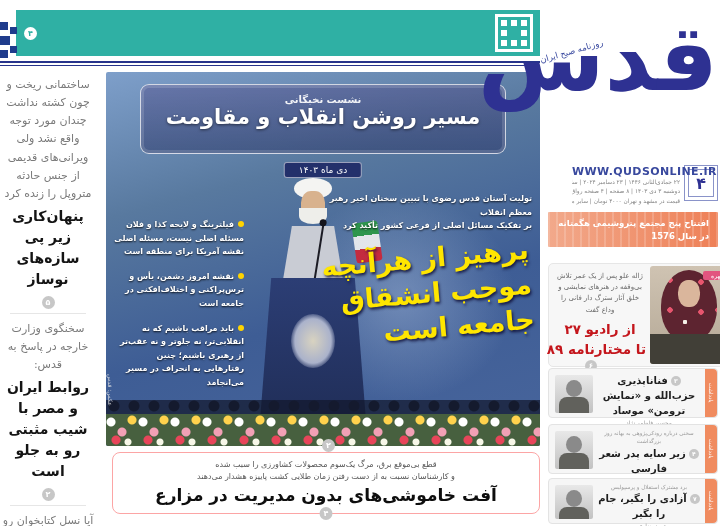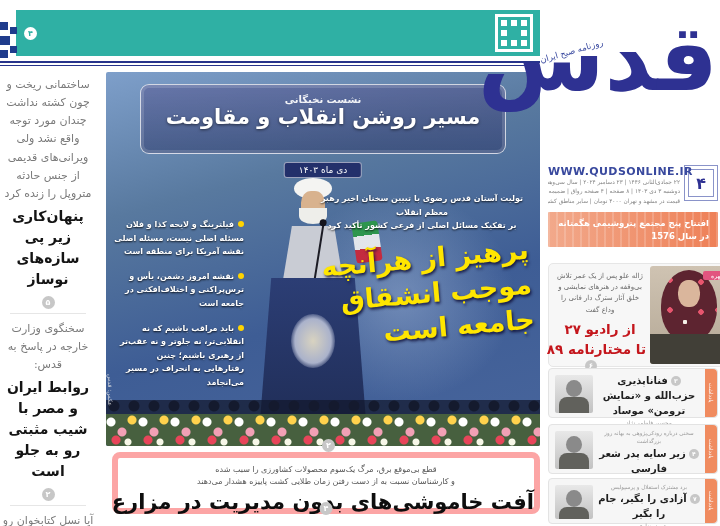--- a/index.html
+++ b/index.html
@@ -56,21 +56,21 @@
   .mic:after{content:"";position:absolute;top:-5px;left:-3px;width:7px;height:7px;border-radius:50%;background:#14141c;}
   .podium{position:absolute;left:152px;top:206px;width:110px;height:168px;
           background:linear-gradient(180deg,#2c3e75,#1e2b53);clip-path:polygon(12% 0,88% 0,100% 100%,0 100%);}
   .emblem{position:absolute;left:33px;top:36px;width:44px;height:54px;border-radius:50%;opacity:.9;
           background:radial-gradient(ellipse at center,#ece4ca 0%,#b9c0d6 58%,rgba(185,192,214,0) 76%);}
   .bullets{position:absolute;left:8px;top:146px;width:130px;}
   .bullet{font-size:8px;font-weight:bold;color:#fff;line-height:1.7;margin-bottom:11px;
           text-shadow:0 1px 2px rgba(0,0,0,.85);}
   .dot{display:inline-block;width:6px;height:6px;border-radius:50%;background:#ffd400;margin-left:4px;}
   .overlay{position:absolute;left:206px;right:8px;top:120px;text-align:right;}
-  .ov-kicker{font-size:8px;font-weight:bold;color:#fff;line-height:1.7;text-align:center;
+  .ov-kicker{font-size:8px;font-weight:bold;color:#fff;line-height:1.7;text-align:right;
              text-shadow:0 1px 2px rgba(0,0,0,.85);}
   .ov-headline{margin-top:8px;transform:rotate(-5deg);font-size:27px;font-weight:900;color:#ffe600;
                line-height:1.3;white-space:nowrap;text-shadow:1px 2px 3px rgba(15,15,55,.9);}
   .crowd{position:absolute;left:0;right:0;bottom:30px;height:16px;
          background-color:rgba(18,24,44,.72);
          background-image:radial-gradient(circle at 8px 6px,#141a2e 5px,transparent 6px);
          background-size:20px 16px;}
   .flowers{position:absolute;left:0;right:0;bottom:0;height:32px;background-color:#47603f;
            background-image:
              radial-gradient(circle at 5px 8px,#ffffff 4px,transparent 5px),
@@ -78,36 +78,36 @@
              radial-gradient(circle at 26px 6px,#ffd24d 4px,transparent 5px),
              radial-gradient(circle at 10px 26px,#e8455a 4px,transparent 5px),
              radial-gradient(circle at 22px 28px,#f7f7e8 3px,transparent 4px);
            background-size:32px 32px;}
   .credit{position:absolute;left:1px;bottom:40px;writing-mode:vertical-rl;font-size:6px;
           color:#e9e9e9;opacity:.85;}
   .photo-page{position:absolute;left:322px;top:439px;width:13px;height:13px;font-size:8px;line-height:13px;}
 
   
   .bottom-box{position:absolute;left:112px;top:452px;width:428px;height:62px;background:#fff;
-              border:6px solid #fca5a5;border-radius:8px;text-align:center;}
+              border:1px solid #fca5a5;border-radius:8px;text-align:center;}
   .bb-kicker{font-size:8px;color:#555;line-height:1.55;margin-top:6px;}
-  .bb-headline{font-size:21px;font-weight:900;color:#0e0e0e;margin-top:1px;white-space:nowrap;}
+  .bb-headline{font-size:17px;font-weight:900;color:#0e0e0e;margin-top:1px;white-space:nowrap;}
   .bb-page{position:absolute;left:50%;bottom:-7px;transform:translateX(-50%);
            width:13px;height:13px;font-size:8px;line-height:13px;}
 
   
   .masthead{position:absolute;left:548px;top:0;width:170px;height:164px;}
   .logo-title{position:absolute;right:0;top:8px;font-size:92px;line-height:1.1;font-weight:bold;
               color:#2e3192;letter-spacing:-2px;}
   .logo-tagline{position:absolute;right:114px;top:46px;font-size:8.5px;color:#3a4aa0;
                 transform:rotate(-16deg);white-space:nowrap;}
   .mh-row{position:absolute;left:548px;top:165px;width:170px;display:flex;flex-direction:row;gap:4px;}
   .stamp{flex:0 0 34px;height:36px;border:1px solid #8a93c9;box-shadow:inset 0 0 0 3px #fff,inset 0 0 0 4px #8a93c9;
          display:flex;align-items:center;justify-content:center;font-size:16px;font-weight:bold;color:#2e3192;}
-  .mh-meta{flex:1;min-width:0;}
+  .mh-meta{flex:1;min-width:0;margin-left:24px;}
   .website{font-size:11px;font-weight:800;color:#39499e;direction:ltr;text-align:right;letter-spacing:.4px;}
   .dateline{font-size:5.8px;color:#858585;line-height:1.6;white-space:nowrap;overflow:hidden;}
 
   .promo{position:absolute;left:548px;top:212px;width:170px;height:35px;border-radius:1px;color:#fff;
          padding:5px 9px;text-align:right;font-size:8.5px;font-weight:bold;line-height:1.55;
          background-image:repeating-linear-gradient(90deg,rgba(255,255,255,.18) 0 2px,transparent 2px 8px),
                           linear-gradient(270deg,#ee8057,#f2a98b);}
 
   .celeb{position:absolute;left:548px;top:263px;width:183px;height:104px;background:#f7f7f7;
          border:1px solid #e6e6e6;border-radius:5px;}

